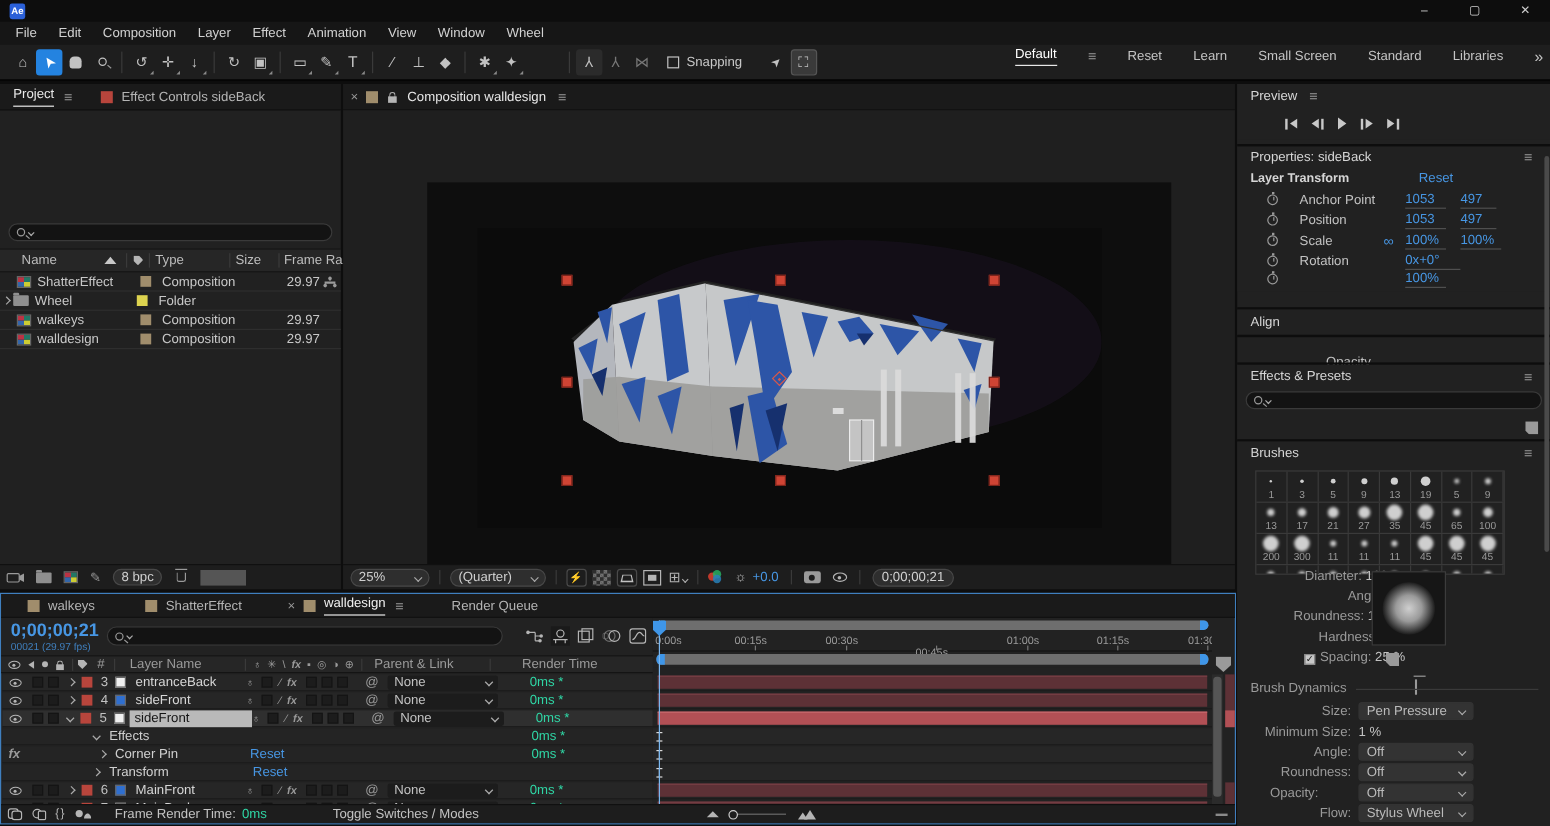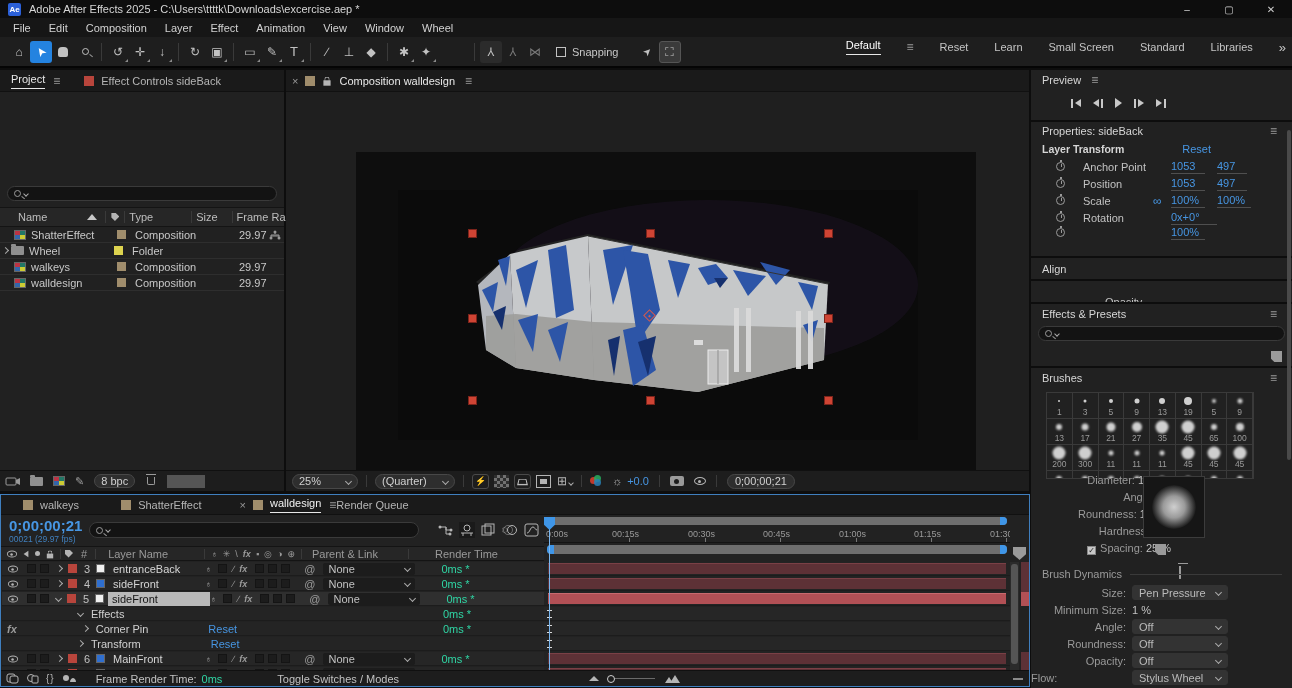--- a/index.html
+++ b/index.html
@@ -83,21 +83,20 @@
   .dk{width:9px;height:9px;background:#1c1c1c;border:1px solid #141414;flex:none}
   .nonepill{width:92px;height:12px;background:#1c1c1c;border-radius:2px;display:flex;align-items:center;justify-content:space-between;padding:0 5px;color:#c2c2c2}
   .shield{width:13px;height:13px;background:#9a9a9a;clip-path:polygon(0 0,100% 0,100% 55%,50% 100%,0 55%)}
   svg{display:block}
 </style>
 </head>
 <body>
 
 <div id="titlebar" class="abs">
   <div id="ae-logo">Ae</div>
-  <div id="win-title">Adobe After Effects 2025 - C:\Users\ttttk\Downloads\excercise.aep *</div>
   <div id="win-controls">
     <span>–</span>
     <span>▢</span>
     <span>✕</span>
   </div>
 </div>
 
 <div id="menubar" class="abs">
   <span>File</span>
   <span>Edit</span>
@@ -621,28 +620,28 @@
           </span>
         </div>
       <div class="row" style="height:17px">
           <span class="dim" style="width:95px;text-align:right">Roundness:</span>
           <span class="pill" style="margin-left:6px;width:96px;border-radius:3px;background:#333;border-color:#333">
             <span style="color:#bbb">Off</span>
             <span class="chev"></span>
           </span>
         </div>
       <div class="row" style="height:17px">
-          <span class="dim" style="width:95px;text-align:right">Opacity:</span>
+          <span class="dim" style="width:95px;text-align:center">Opacity:</span>
           <span class="pill" style="margin-left:6px;width:96px;border-radius:3px;background:#333;border-color:#333">
             <span style="color:#bbb">Off</span>
             <span class="chev"></span>
           </span>
         </div>
       <div class="row" style="height:17px">
-          <span class="dim" style="width:95px;">Flow:</span>
+          <span class="dim" style="width:95px;text-align:right">Flow:</span>
           <span class="pill" style="margin-left:6px;width:96px;border-radius:3px;background:#333;border-color:#333">
             <span style="color:#bbb">Stylus Wheel</span>
             <span class="chev"></span>
           </span>
         </div>
     </div>
   </div>
 
   <div class="abs" style="right:1px;top:60px;width:4px;height:330px;background:#4a4a4a;border-radius:2px"></div>
 </div>
@@ -651,21 +650,21 @@
 
   <div class="ptabbar" style="height:20px">
     <span class="chip" style="margin-left:22px"></span>
     <span style="margin-left:7px;color:#b5b5b5">walkeys</span>
     <span class="chip" style="margin-left:42px"></span>
     <span style="margin-left:7px;color:#b5b5b5">ShatterEffect</span>
     <span style="margin-left:38px;color:#9a9a9a">×</span>
     <span class="chip" style="margin-left:7px"></span>
     <span style="margin-left:7px;color:#f0f0f0;border-bottom:1px solid #e8e8e8;padding-bottom:3px">walldesign</span>
     <span class="hamb" style="margin-left:8px">≡</span>
-    <span style="color:#b5b5b5">Render Queue</span>
+    <span style="margin-left:40px;color:#b5b5b5">Render Queue</span>
   </div>
 
   <div class="abs" style="left:0;top:20px;width:543px;height:31px;background:#222">
     <span class="abs blue" style="left:8px;top:2px;font-size:15px;font-weight:bold">0;00;00;21</span>
     <span class="abs blue" style="left:8px;top:19px;font-size:8.5px;opacity:.8">00021 (29.97 fps)</span>
     <div class="search" style="position:absolute;left:88px;top:7px;width:330px;height:16px">
         <span class="i-mag"></span>
         <span class="chev" style="margin-left:3px;width:4px;height:4px"></span>
       </div>
     <svg class="abs" style="left:437px;top:9px" width="15" height="13">
@@ -694,21 +693,21 @@
   </div>
 
   <div class="abs" style="left:543px;top:20px;width:466px;height:41px;background:#222;overflow:hidden">
     <div class="abs" style="left:3px;top:2px;width:460px;height:8px;background:#6e6e6e;border-radius:4px"></div>
     <div class="abs" style="left:3px;top:2px;width:7px;height:8px;background:#3f96e8;border-radius:4px 0 0 4px"></div>
     <div class="abs" style="left:456px;top:2px;width:7px;height:8px;background:#3f96e8;border-radius:0 4px 4px 0"></div>
     <div class="abs" style="left:0;top:12px;width:466px;height:16px;border-bottom:1px solid #141414">
       <span class="abs dim" style="left:2px;top:2px;font-size:9px">0:00s</span>
       <span class="abs dim" style="left:68px;top:2px;font-size:9px">00:15s</span>
       <span class="abs dim" style="left:144px;top:2px;font-size:9px">00:30s</span>
-      <span class="abs dim" style="left:219px;top:2px;font-size:9px">00:45s</span>
+      <span class="abs dim" style="left:219px;top:12px;font-size:9px">00:45s</span>
       <span class="abs dim" style="left:295px;top:2px;font-size:9px">01:00s</span>
       <span class="abs dim" style="left:370px;top:2px;font-size:9px">01:15s</span>
       <span class="abs dim" style="left:446px;top:2px;font-size:9px">01:30</span>
       <span class="abs" style="left:85px;bottom:0;width:1px;height:4px;background:#777"></span>
       <span class="abs" style="left:161px;bottom:0;width:1px;height:4px;background:#777"></span>
       <span class="abs" style="left:236px;bottom:0;width:1px;height:4px;background:#777"></span>
       <span class="abs" style="left:312px;bottom:0;width:1px;height:4px;background:#777"></span>
       <span class="abs" style="left:387px;bottom:0;width:1px;height:4px;background:#777"></span>
       <span class="abs" style="left:462px;bottom:0;width:1px;height:4px;background:#777"></span>
     </div>

